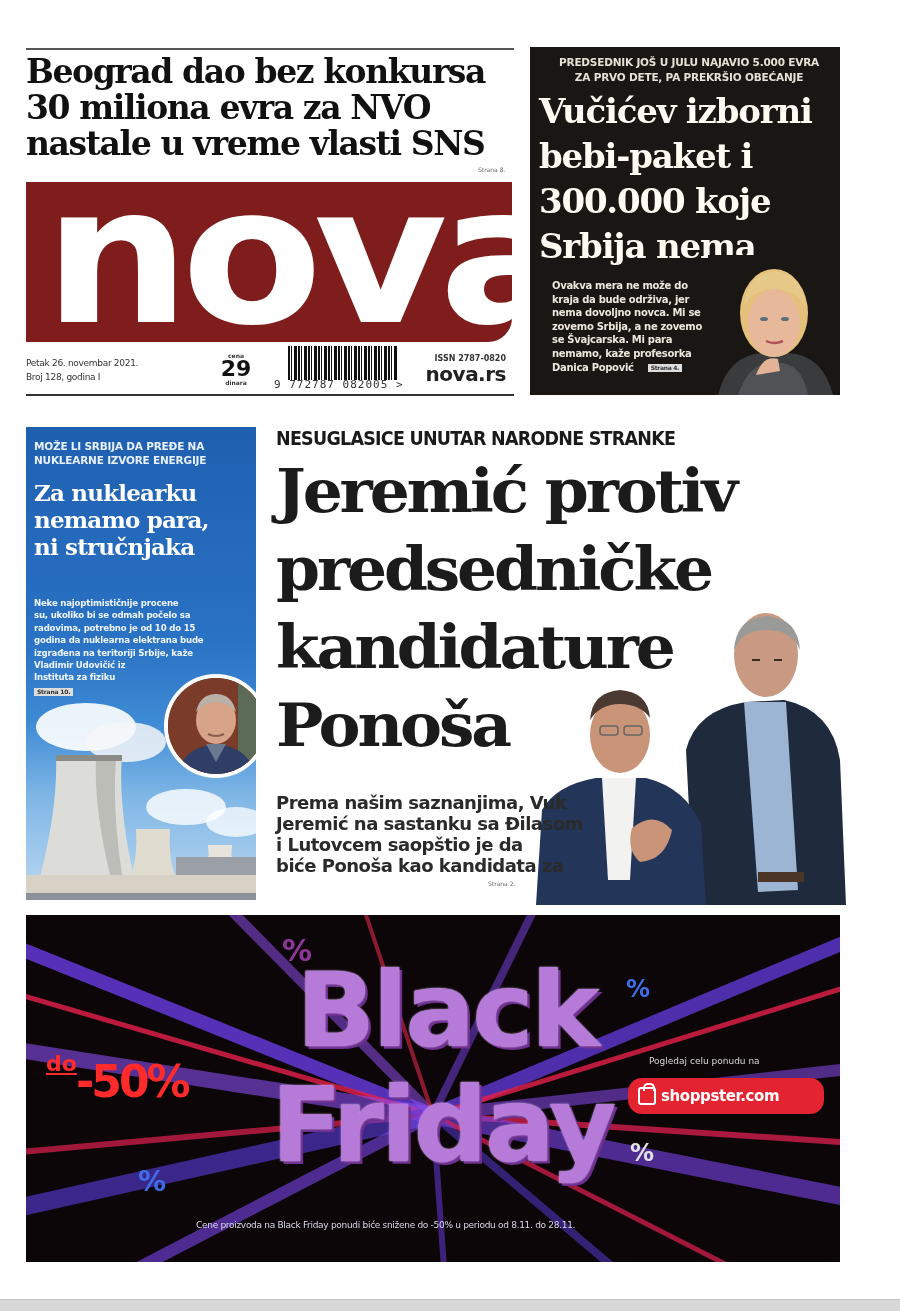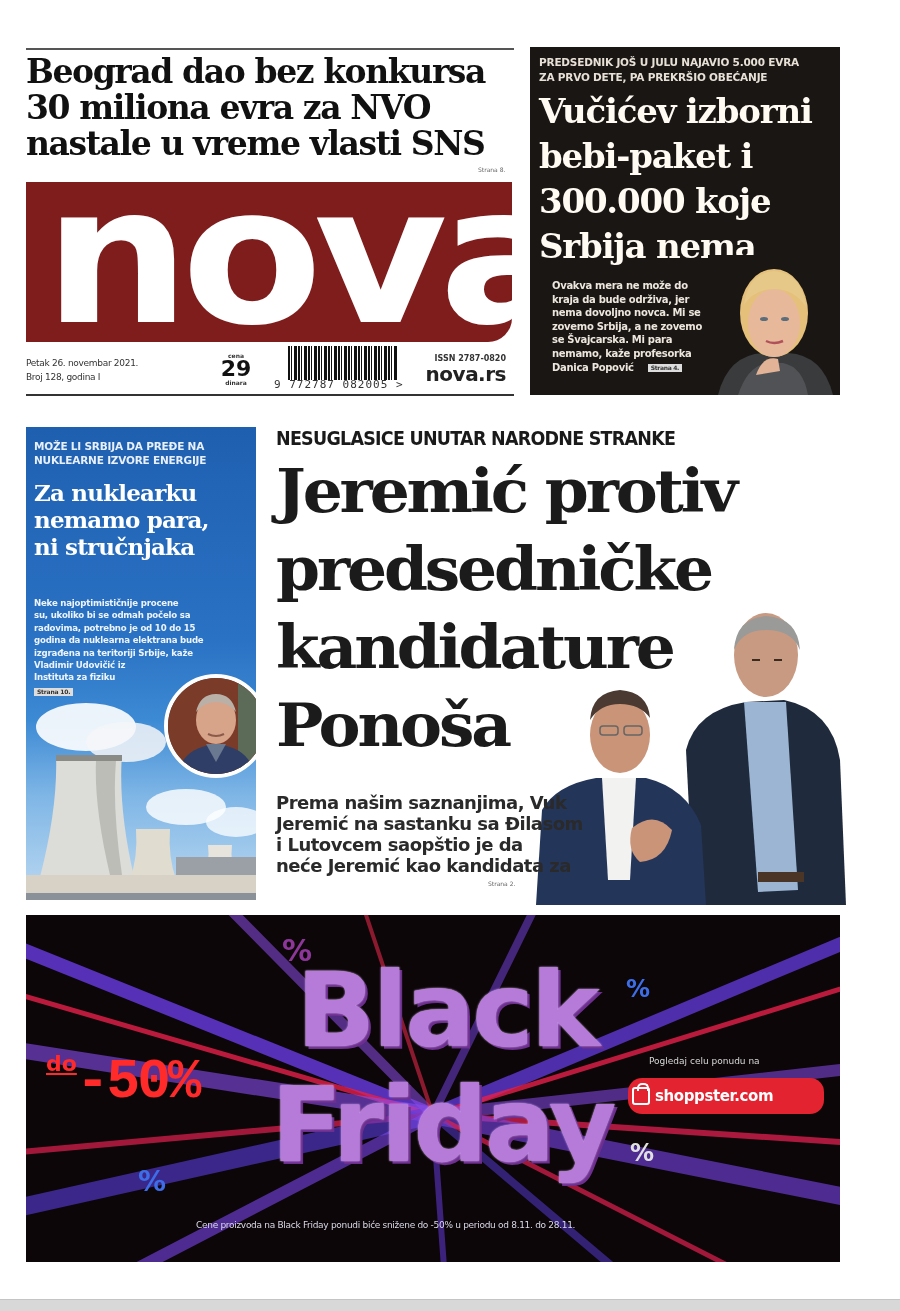--- a/index.html
+++ b/index.html
@@ -30,21 +30,21 @@
     .barcode { position: absolute; left: 262px; top: -6px; width: 110px; height: 34px;
       background: repeating-linear-gradient(90deg, #111 0 2px, #fff 2px 3px, #111 3px 4px, #fff 4px 6px, #111 6px 9px, #fff 9px 10px); }
     .barcode-num { position: absolute; left: 248px; top: 26px; font-family: "DejaVu Sans Mono", monospace; font-size: 11px; color: #333; letter-spacing: 1px; }
     .issn { position: absolute; right: 8px; top: 2px; font-size: 8px; font-weight: bold; color: #333; }
     .nova-rs { position: absolute; right: 8px; top: 10px; font-size: 20px; font-weight: bold; color: #222; letter-spacing: -0.5px; }
     .masthead-rule { position: absolute; left: 26px; top: 394px; width: 488px; height: 2px; background: #333; }
 
     
     .dark-box { position: absolute; left: 530px; top: 47px; width: 310px; height: 348px; background: #1a1614; overflow: hidden; }
     .dark-kicker { position: absolute; left: 9px; top: 8px; width: 300px; font-family: "DejaVu Sans", sans-serif; font-weight: bold;
-      font-size: 10.5px; line-height: 15px; color: #e7e0d6; letter-spacing: -0.2px; }
+      font-size: 10.5px; line-height: 15px; color: #e7e0d6; letter-spacing: -0.2px; text-align: center; }
     .dark-headline { position: absolute; left: 9px; top: 42px; width: 300px; font-family: "DejaVu Serif", serif; font-weight: bold;
       font-size: 34px; line-height: 45px; color: #fffaf2; letter-spacing: -1.2px; }
     .dark-headline .line { display: block; white-space: nowrap; }
     .dark-body { position: absolute; left: 22px; top: 232px; width: 170px; font-family: "DejaVu Sans", sans-serif; font-weight: bold;
       font-size: 10px; line-height: 13.6px; color: #ece6dc; letter-spacing: -0.3px; }
     .strana-tag { display: inline-block; background: #ddd; color: #333; font-size: 6px; padding: 0 3px; margin-left: 14px; line-height: 8px; vertical-align: middle; }
     .portrait-woman { position: absolute; left: 178px; top: 208px; width: 130px; height: 140px; }
 
     
     .blue-box { position: absolute; left: 26px; top: 427px; width: 230px; height: 473px;
@@ -72,24 +72,24 @@
 
     
     .ad { position: absolute; left: 26px; top: 915px; width: 814px; height: 347px; background: #0c0608; overflow: hidden; }
     .ad-rays { position: absolute; left: 0; top: 0; width: 814px; height: 347px; }
     .ad-black { position: absolute; left: 270px; top: 40px; font-family: "DejaVu Sans", sans-serif; font-weight: bold; font-size: 104px;
       line-height: 110px; color: #b67ad9; letter-spacing: -3px; text-shadow: 0 0 2px #e8c4ff, 3px 3px 0 #6d2f8f; }
     .ad-friday { position: absolute; left: 245px; top: 155px; font-family: "DejaVu Sans", sans-serif; font-weight: bold; font-size: 104px;
       line-height: 110px; color: #b67ad9; letter-spacing: -3px; text-shadow: 0 0 2px #e8c4ff, 3px 3px 0 #6d2f8f; }
     .ad-discount { position: absolute; left: 20px; top: 138px; color: #ff2a2a; font-family: "DejaVu Sans", sans-serif; font-weight: bold; }
     .ad-discount .do { position: absolute; left: 0; top: 0; font-size: 22px; line-height: 22px; text-decoration: underline; }
-    .ad-discount .pct { position: absolute; left: 30px; top: -6px; font-size: 56px; line-height: 70px; letter-spacing: -3px; white-space: nowrap; font-family: Liberation Mono, monospace; }
+    .ad-discount .pct { position: absolute; left: 30px; top: -6px; font-size: 44px; line-height: 70px; letter-spacing: -3px; white-space: nowrap; }
     .ad-cta-label { position: absolute; left: 623px; top: 141px; font-size: 9px; color: #d8d8d8; }
     .ad-cta-button { position: absolute; left: 602px; top: 163px; width: 196px; height: 36px; background: #e3232f; border-radius: 14px;
-      display: flex; align-items: center; padding-left: 4px; color: #fff; font-size: 15px; font-weight: bold; letter-spacing: -0.4px; }
+      display: flex; align-items: center; padding-left: 10px; color: #fff; font-size: 15px; font-weight: bold; letter-spacing: -0.4px; }
     .bag-icon { width: 18px; height: 18px; border: 2px solid #fff; border-radius: 3px; margin-right: 5px; position: relative; }
     .bag-icon::before { content: ""; position: absolute; left: 3px; top: -6px; width: 8px; height: 6px; border: 2px solid #fff; border-bottom: none; border-radius: 5px 5px 0 0; }
     .pct-float { position: absolute; font-family: "DejaVu Sans", sans-serif; font-weight: bold; }
     .ad-footnote { position: absolute; left: 170px; top: 305px; width: 500px; font-size: 9px; color: #d9d9e6; letter-spacing: -0.3px; white-space: nowrap; }
   </style>
 </head>
 <body>
 
 <div class="top-rule"></div>
 <div class="top-left-headline">
@@ -224,21 +224,21 @@
 <div class="main-headline">
   <span class="line">Jeremić protiv</span>
   <span class="line">predsedničke</span>
   <span class="line">kandidature</span>
   <span class="line">Ponoša</span>
 </div>
 <div class="main-body">
   <span class="line">Prema našim saznanjima, Vuk</span>
   <span class="line">Jeremić na sastanku sa Đilasom</span>
   <span class="line">i Lutovcem saopštio je da</span>
-  <span class="line">neće Jeremić kao kandidata za</span>
+  <span class="line">biće Ponoša kao kandidata za</span>
 </div>
 <span class="main-strana">Strana 2.</span>
 
 <div class="ad">
   <svg class="ad-rays" viewBox="0 0 814 347" preserveAspectRatio="none">
     <g stroke-linecap="round">
       <line x1="407" y1="200" x2="-40" y2="20" stroke="#6f3ff0" stroke-width="14" opacity="0.75"></line>
       <line x1="407" y1="200" x2="-40" y2="70" stroke="#e6204a" stroke-width="5" opacity="0.8"></line>
       <line x1="407" y1="200" x2="-40" y2="130" stroke="#8a4cf0" stroke-width="16" opacity="0.6"></line>
       <line x1="407" y1="200" x2="-40" y2="240" stroke="#e02050" stroke-width="6" opacity="0.7"></line>

